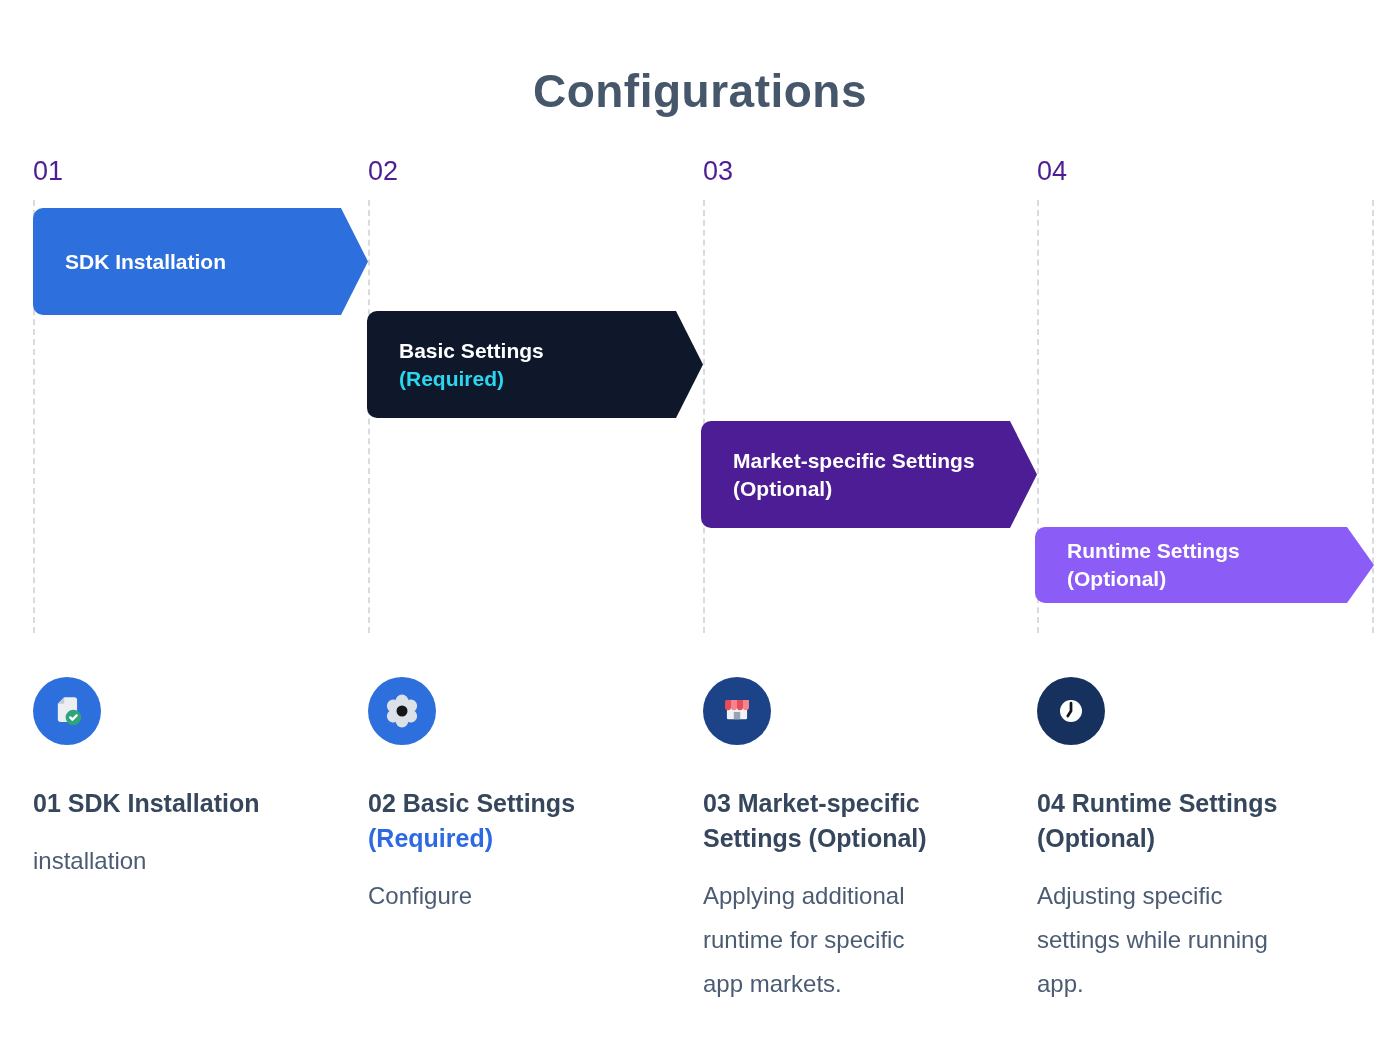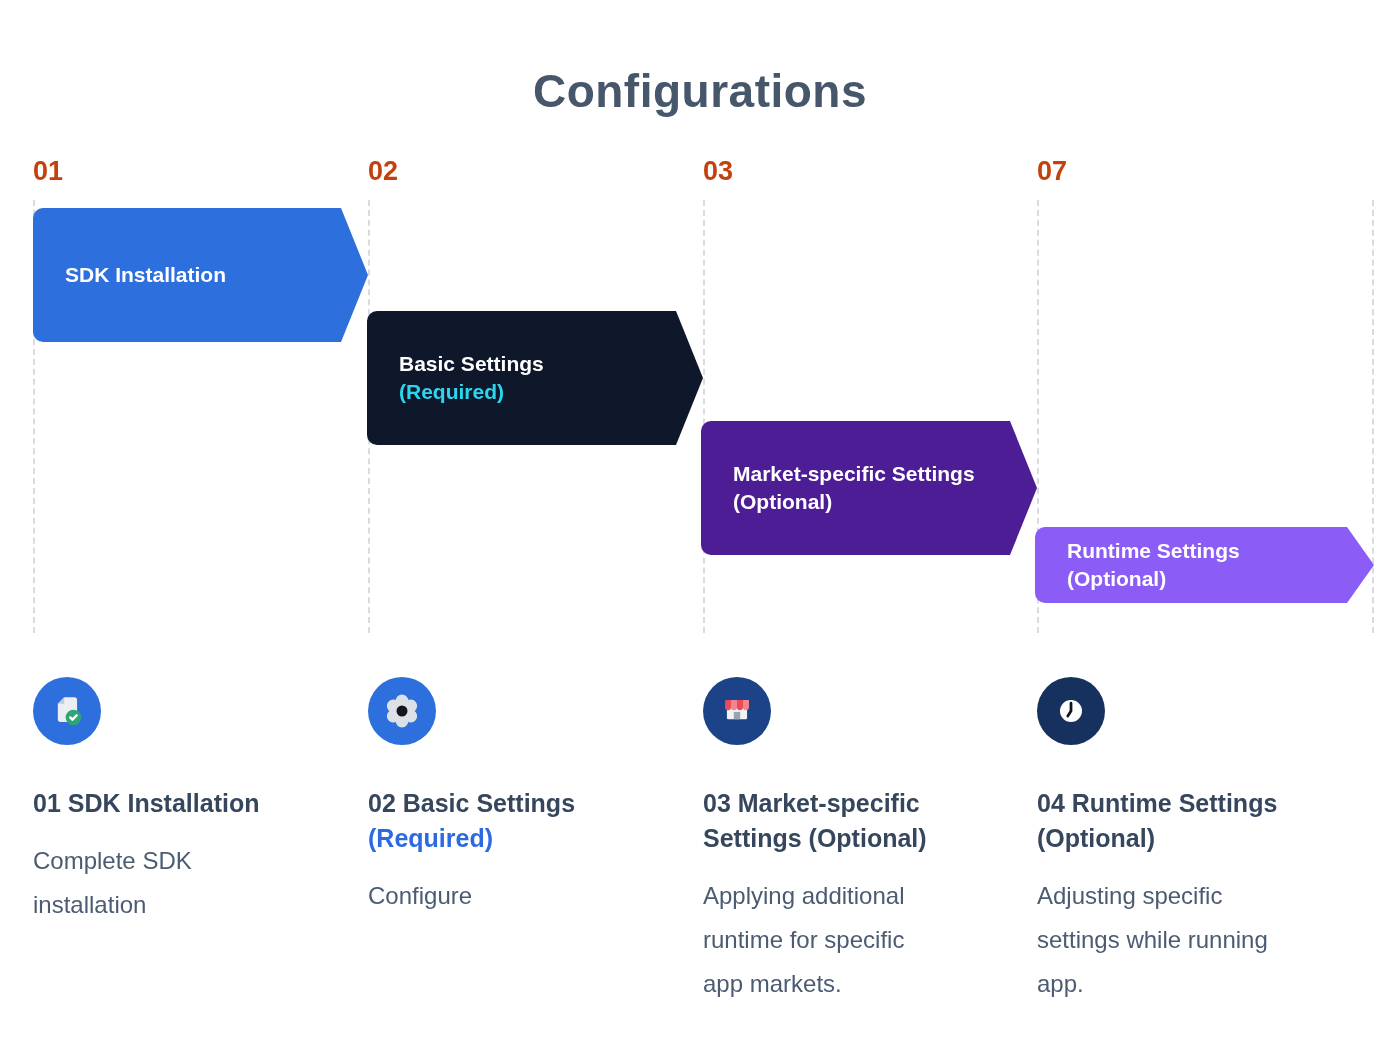--- a/index.html
+++ b/index.html
@@ -5,28 +5,28 @@
   html,body{margin:0;padding:0;background:#ffffff;}
   .canvas{
     position:relative;width:1400px;height:1062px;background:#ffffff;
     font-family:"Liberation Sans", sans-serif;overflow:hidden;
   }
   .title{
     position:absolute;top:64px;left:0;width:1400px;text-align:center;
     font-size:46px;font-weight:700;color:#46566b;letter-spacing:0.5px;
   }
   .colnum{
-    position:absolute;top:156px;font-size:27px;font-weight:700;color:#c2410c;
+    position:absolute;top:156px;font-size:27px;font-weight:400;color:#4c1d95;
   }
   .dash{
     position:absolute;top:200px;height:433px;width:0;
     border-left:2px dashed #d8dce1;
   }
   .banner{
-    position:absolute;height:134px;display:flex;flex-direction:column;
+    position:absolute;height:107px;display:flex;flex-direction:column;
     justify-content:center;padding-left:32px;box-sizing:border-box;
     border-radius:10px;
     clip-path:polygon(0 0, calc(100% - 27px) 0, 100% 50%, calc(100% - 27px) 100%, 0 100%);
   }
   .banner .bline{font-size:21px;font-weight:700;line-height:28px;color:#ffffff;}
   .banner .bline.cyan{color:#2bd7ef;}
   .banner1{left:33px;top:208px;width:335px;background:#2d6fdc;}
   .banner2{left:367px;top:311px;width:336px;background:#0f172a;}
   .banner3{left:701px;top:421px;width:336px;background:#4c1d95;}
   .banner4{left:1035px;top:527px;width:339px;height:76px;background:#8b5cf6;}
@@ -49,21 +49,21 @@
 </head>
 <body>
 
 <div class="canvas">
 
   <div class="title">Configurations</div>
 
   <div class="colnum c1">01</div>
   <div class="colnum c2">02</div>
   <div class="colnum c3">03</div>
-  <div class="colnum c4">07</div>
+  <div class="colnum c4">04</div>
 
   <div class="dash" style="left:33px"></div>
   <div class="dash" style="left:368px"></div>
   <div class="dash" style="left:703px"></div>
   <div class="dash" style="left:1037px"></div>
   <div class="dash" style="left:1372px"></div>
 
   <div class="banner banner1">
     <div class="bline">SDK Installation</div>
   </div>
@@ -116,21 +116,20 @@
       <circle cx="24" cy="24" r="12" fill="#fdfefe"></circle>
       <path d="M24 15.5 V24 L20.5 29.5" stroke="#10141c" stroke-width="3" fill="none" stroke-linecap="round" stroke-linejoin="round"></path>
     </svg>
   </div>
 
   <div class="coltext c1">
     <h3>
       <span class="hline">01 SDK Installation</span>
     </h3>
     <p>
-      <span class="dline">Complete SDK</span>
       <span class="dline">installation</span>
     </p>
   </div>
 
   <div class="coltext c2">
     <h3>
       <span class="hline">02 Basic Settings</span>
       <span class="hline accent">(Required)</span>
     </h3>
     <p>

